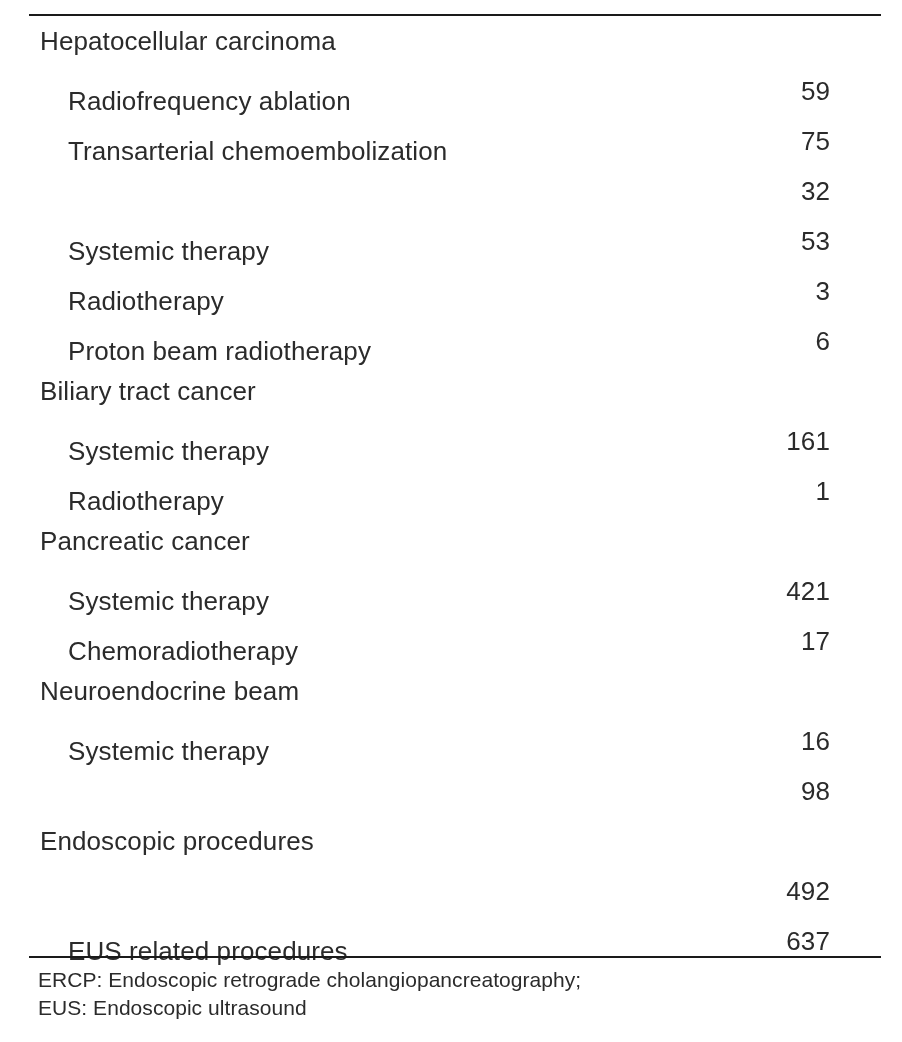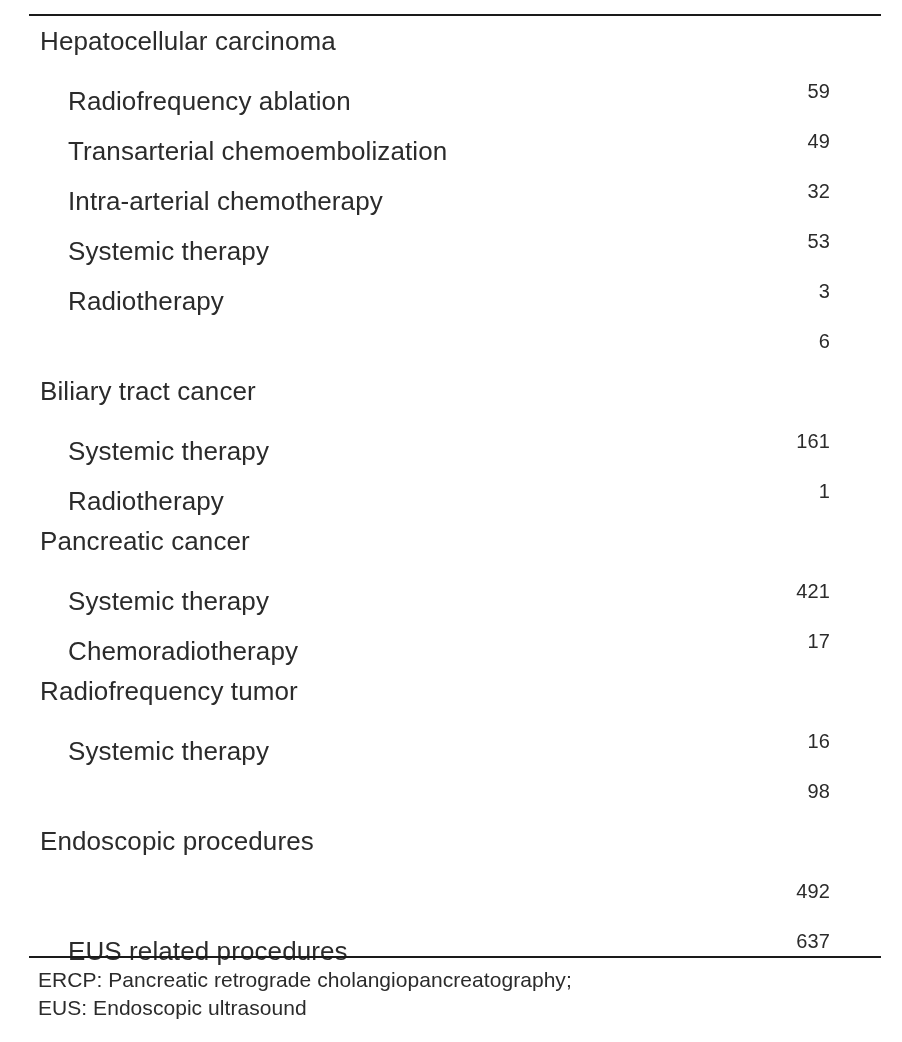--- a/index.html
+++ b/index.html
@@ -59,21 +59,21 @@
   .level-0 .row-label { margin-left: 40px; }
   .level-1 .row-label { margin-left: 68px; margin-top: 20px; }
 
   .row-value {
     position: absolute;
     right: 72px;
     top: 0;
     height: 50px;
     display: flex;
     align-items: center;
-    font-size: 20px;
+    font-size: 26px;
     line-height: 30px;
     letter-spacing: 0.1px;
   }
 
   .footnote {
     position: absolute;
     left: 38px;
     top: 966px;
     font-size: 21px;
     line-height: 28px;
@@ -92,35 +92,35 @@
   <div class="rows" id="rows-container">
       <div class="row level-0">
         <div class="row-label">Hepatocellular carcinoma</div>
       </div>
       <div class="row level-1">
         <div class="row-label">Radiofrequency ablation</div>
         <div class="row-value">59</div>
       </div>
       <div class="row level-1">
         <div class="row-label">Transarterial chemoembolization</div>
-        <div class="row-value">49</div>
+        <div class="row-value">75</div>
       </div>
       <div class="row level-1">
-        <div class="row-label">Intra-arterial chemotherapy</div>
         <div class="row-value">32</div>
       </div>
       <div class="row level-1">
         <div class="row-label">Systemic therapy</div>
         <div class="row-value">53</div>
       </div>
       <div class="row level-1">
         <div class="row-label">Radiotherapy</div>
         <div class="row-value">3</div>
       </div>
       <div class="row level-1">
+        <div class="row-label">Proton beam radiotherapy</div>
         <div class="row-value">6</div>
       </div>
       <div class="row level-0">
         <div class="row-label">Biliary tract cancer</div>
       </div>
       <div class="row level-1">
         <div class="row-label">Systemic therapy</div>
         <div class="row-value">161</div>
       </div>
       <div class="row level-1">
@@ -132,21 +132,21 @@
       </div>
       <div class="row level-1">
         <div class="row-label">Systemic therapy</div>
         <div class="row-value">421</div>
       </div>
       <div class="row level-1">
         <div class="row-label">Chemoradiotherapy</div>
         <div class="row-value">17</div>
       </div>
       <div class="row level-0">
-        <div class="row-label">Radiofrequency tumor</div>
+        <div class="row-label">Neuroendocrine beam</div>
       </div>
       <div class="row level-1">
         <div class="row-label">Systemic therapy</div>
         <div class="row-value">16</div>
       </div>
       <div class="row level-1">
         <div class="row-value">98</div>
       </div>
       <div class="row level-0">
         <div class="row-label">Endoscopic procedures</div>
@@ -156,17 +156,17 @@
       </div>
       <div class="row level-1">
         <div class="row-label">EUS related procedures</div>
         <div class="row-value">637</div>
       </div>
     </div>
 
   <div class="rule rule-bottom"></div>
 
   <div class="footnote" id="footnote-container">
-      <div class="footnote-line">ERCP: Pancreatic retrograde cholangiopancreatography;</div>
+      <div class="footnote-line">ERCP: Endoscopic retrograde cholangiopancreatography;</div>
       <div class="footnote-line">EUS: Endoscopic ultrasound</div>
     </div>
 
 </div>
 
 </body></html>

